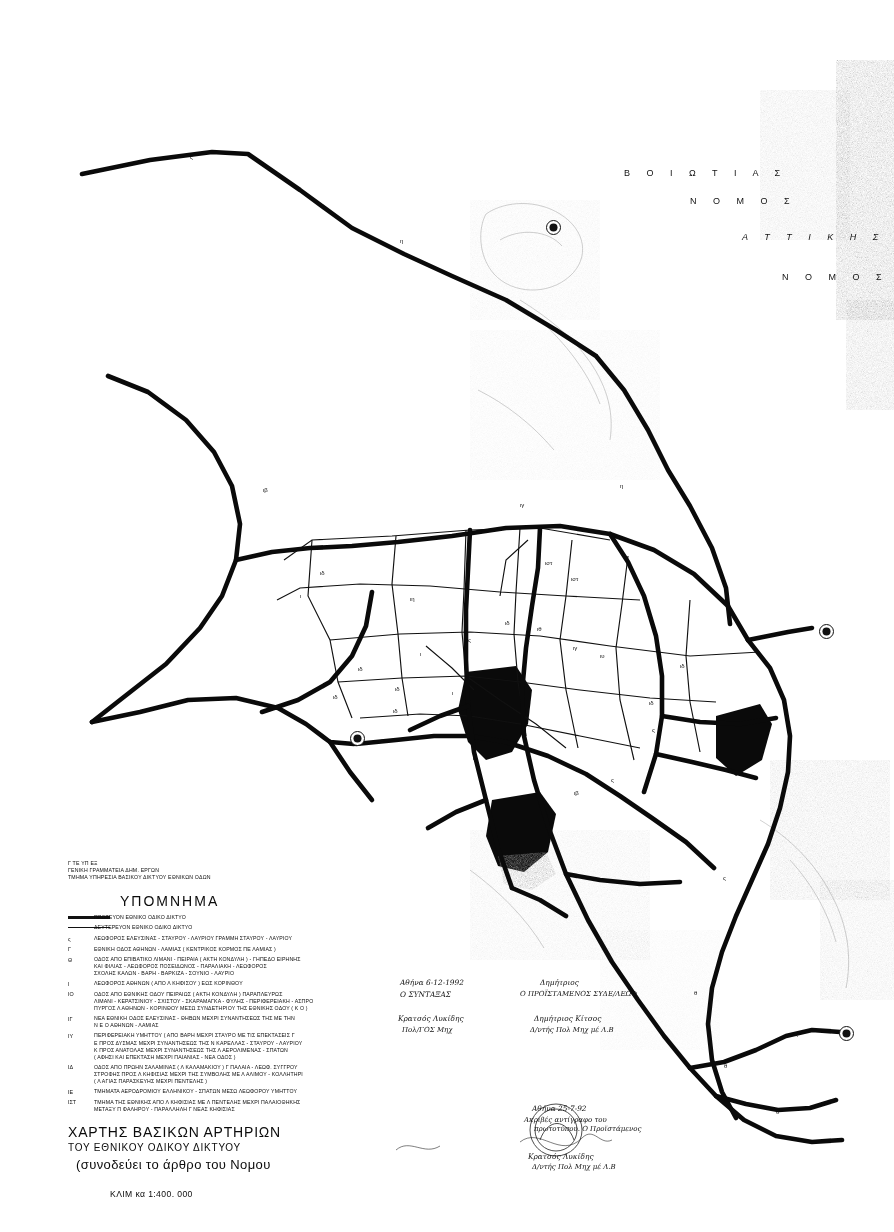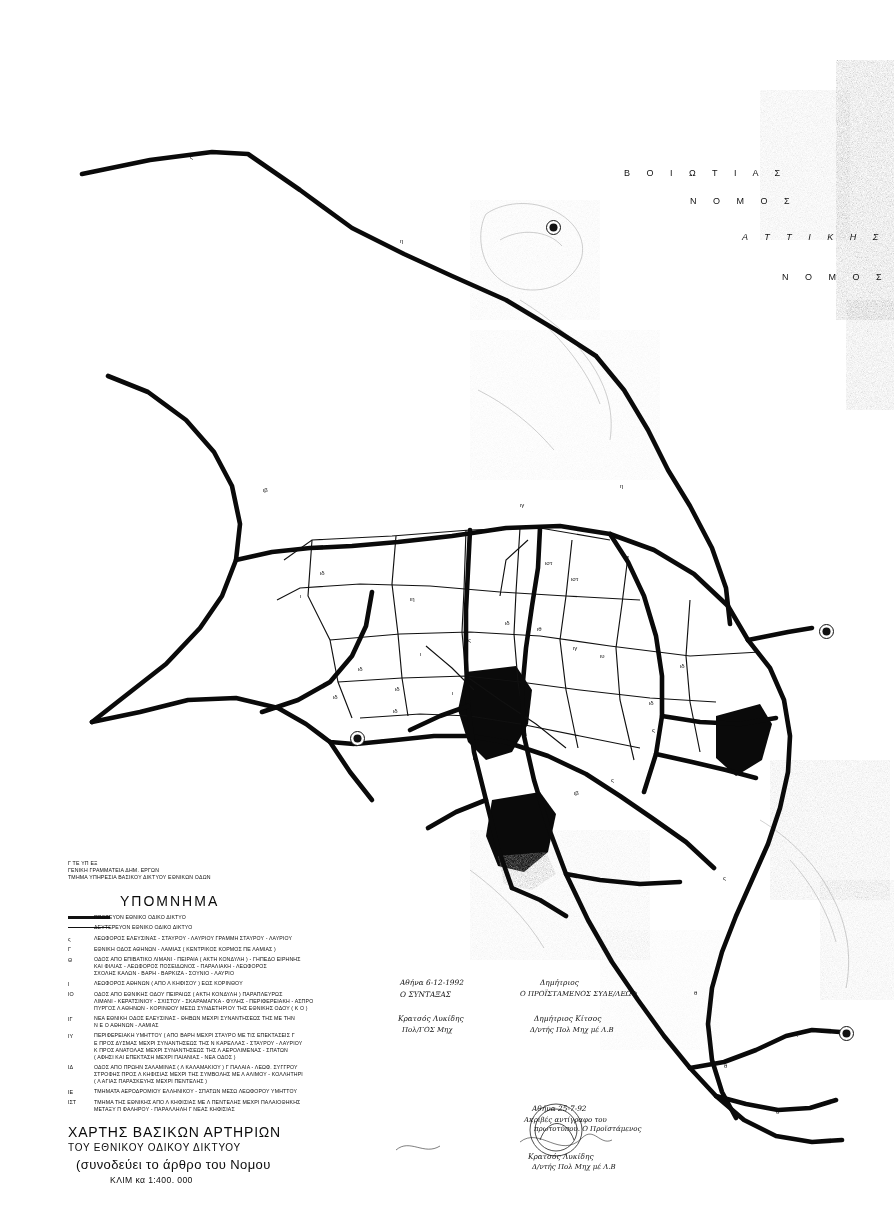--- a/index.html
+++ b/index.html
@@ -219,21 +219,21 @@
         <div class="legend-txt">ΤΜΗΜΑ  ΤΗΣ  ΕΘΝΙΚΗΣ  ΑΠΟ  Λ  ΚΗΦΙΣΙΑΣ  ΜΕ  Λ  ΠΕΝΤΕΛΗΣ  ΜΕΧΡΙ  ΠΑΛΑΙΟΘΗΚΗΣ
 ΜΕΤΑΞΥ  Π  ΦΑΛΗΡΟΥ - ΠΑΡΑΛΛΗΛΗ  Γ  ΝΕΑΣ  ΚΗΦΙΣΙΑΣ</div>
       </div>
     </div>
   </div>
 
   <div class="txtblock" style="left:68px;top:1124px;width:300px;">
     <div class="title1">ΧΑΡΤΗΣ  ΒΑΣΙΚΩΝ  ΑΡΤΗΡΙΩΝ</div>
     <div class="title2" style="margin-top:2px;">ΤΟΥ ΕΘΝΙΚΟΥ ΟΔΙΚΟΥ ΔΙΚΤΥΟΥ</div>
     <div class="title3" style="margin-top:4px;margin-left:8px;">(συνοδεύει  το  άρθρο                    του Νομου</div>
-    <div class="title4" style="margin-top:3px;margin-left:42px;">ΚΛΙΜ  κα 1:400. 000</div>
+    <div class="title4" style="margin-top:17px;margin-left:42px;">ΚΛΙΜ  κα 1:400. 000</div>
   </div>
 
   <div class="hand h2" style="left:400px;top:978px;">Αθήνα  6-12-1992</div>
   <div class="hand h2" style="left:400px;top:990px;">Ο  ΣΥΝΤΑΞΑΣ</div>
   <div class="hand h2" style="left:398px;top:1014px;">Κρατσός  Λυκίδης</div>
   <div class="hand h3" style="left:402px;top:1026px;">Πολ/ΓΟΣ  Μηχ</div>
 
   <div class="hand h2" style="left:540px;top:978px;">Δημήτριος</div>
   <div class="hand h3" style="left:520px;top:990px;">Ο ΠΡΟΪΣΤΑΜΕΝΟΣ  ΣΥΔΕ/ΛΕΩΦ</div>
   <div class="hand h2" style="left:534px;top:1014px;">Δημήτριος  Κίτσος</div>

